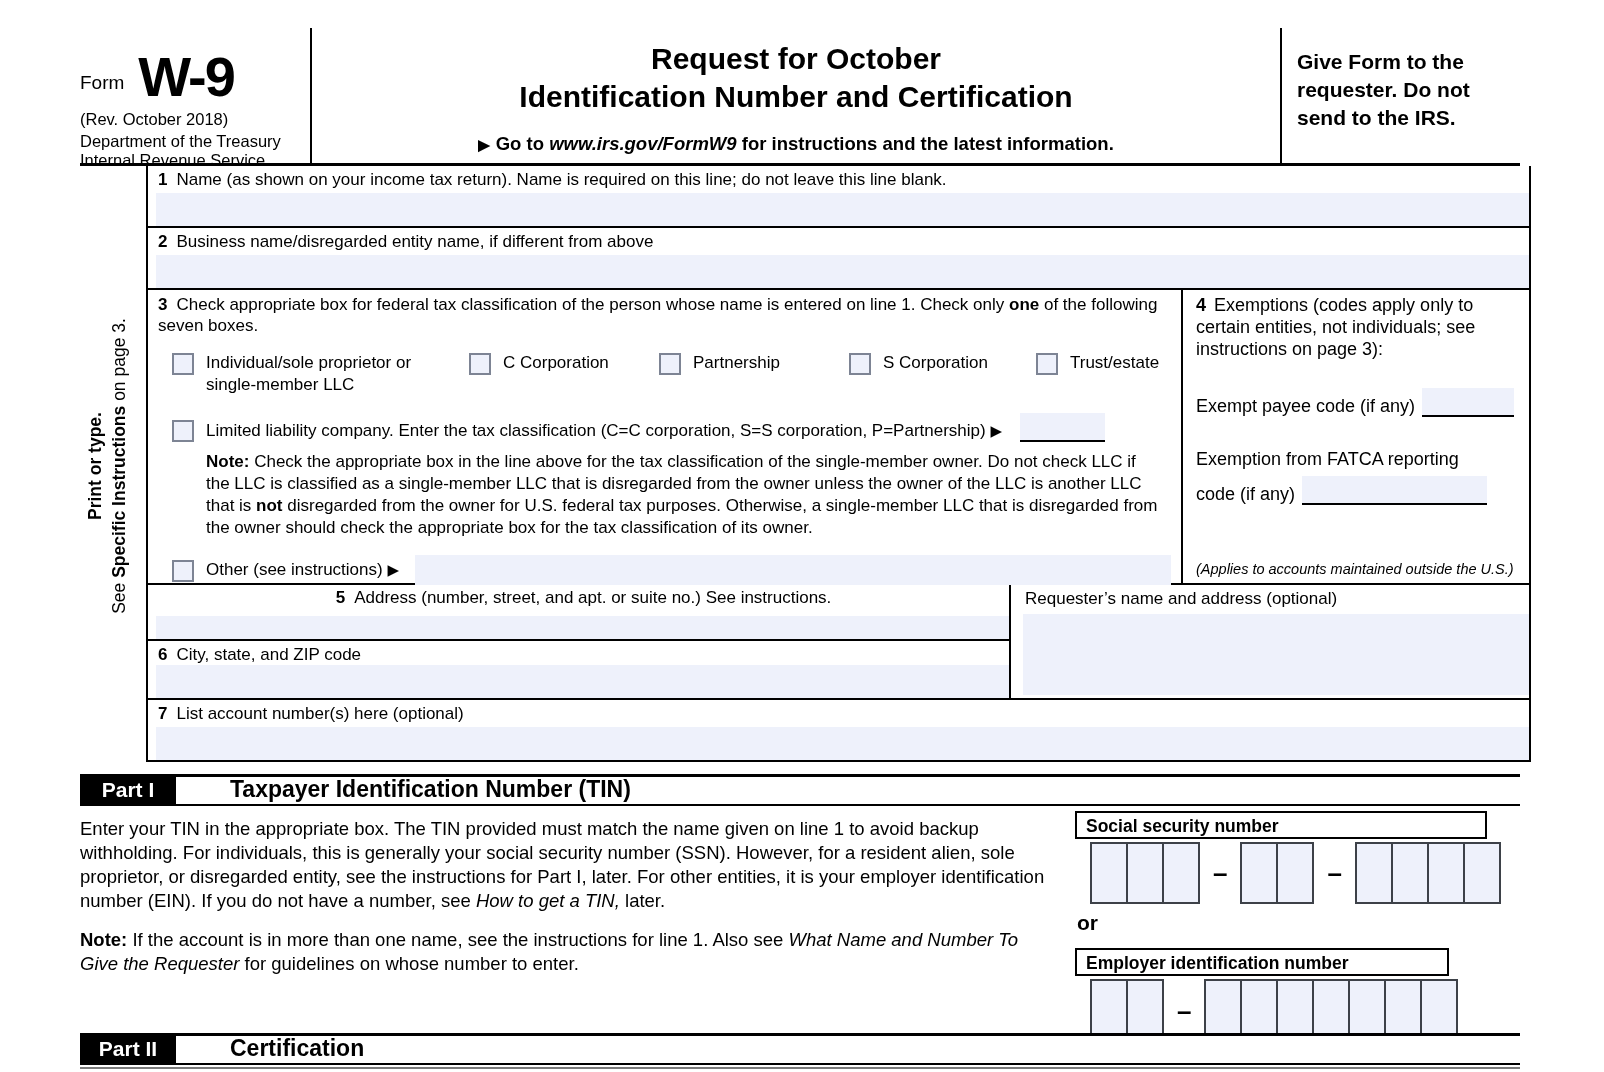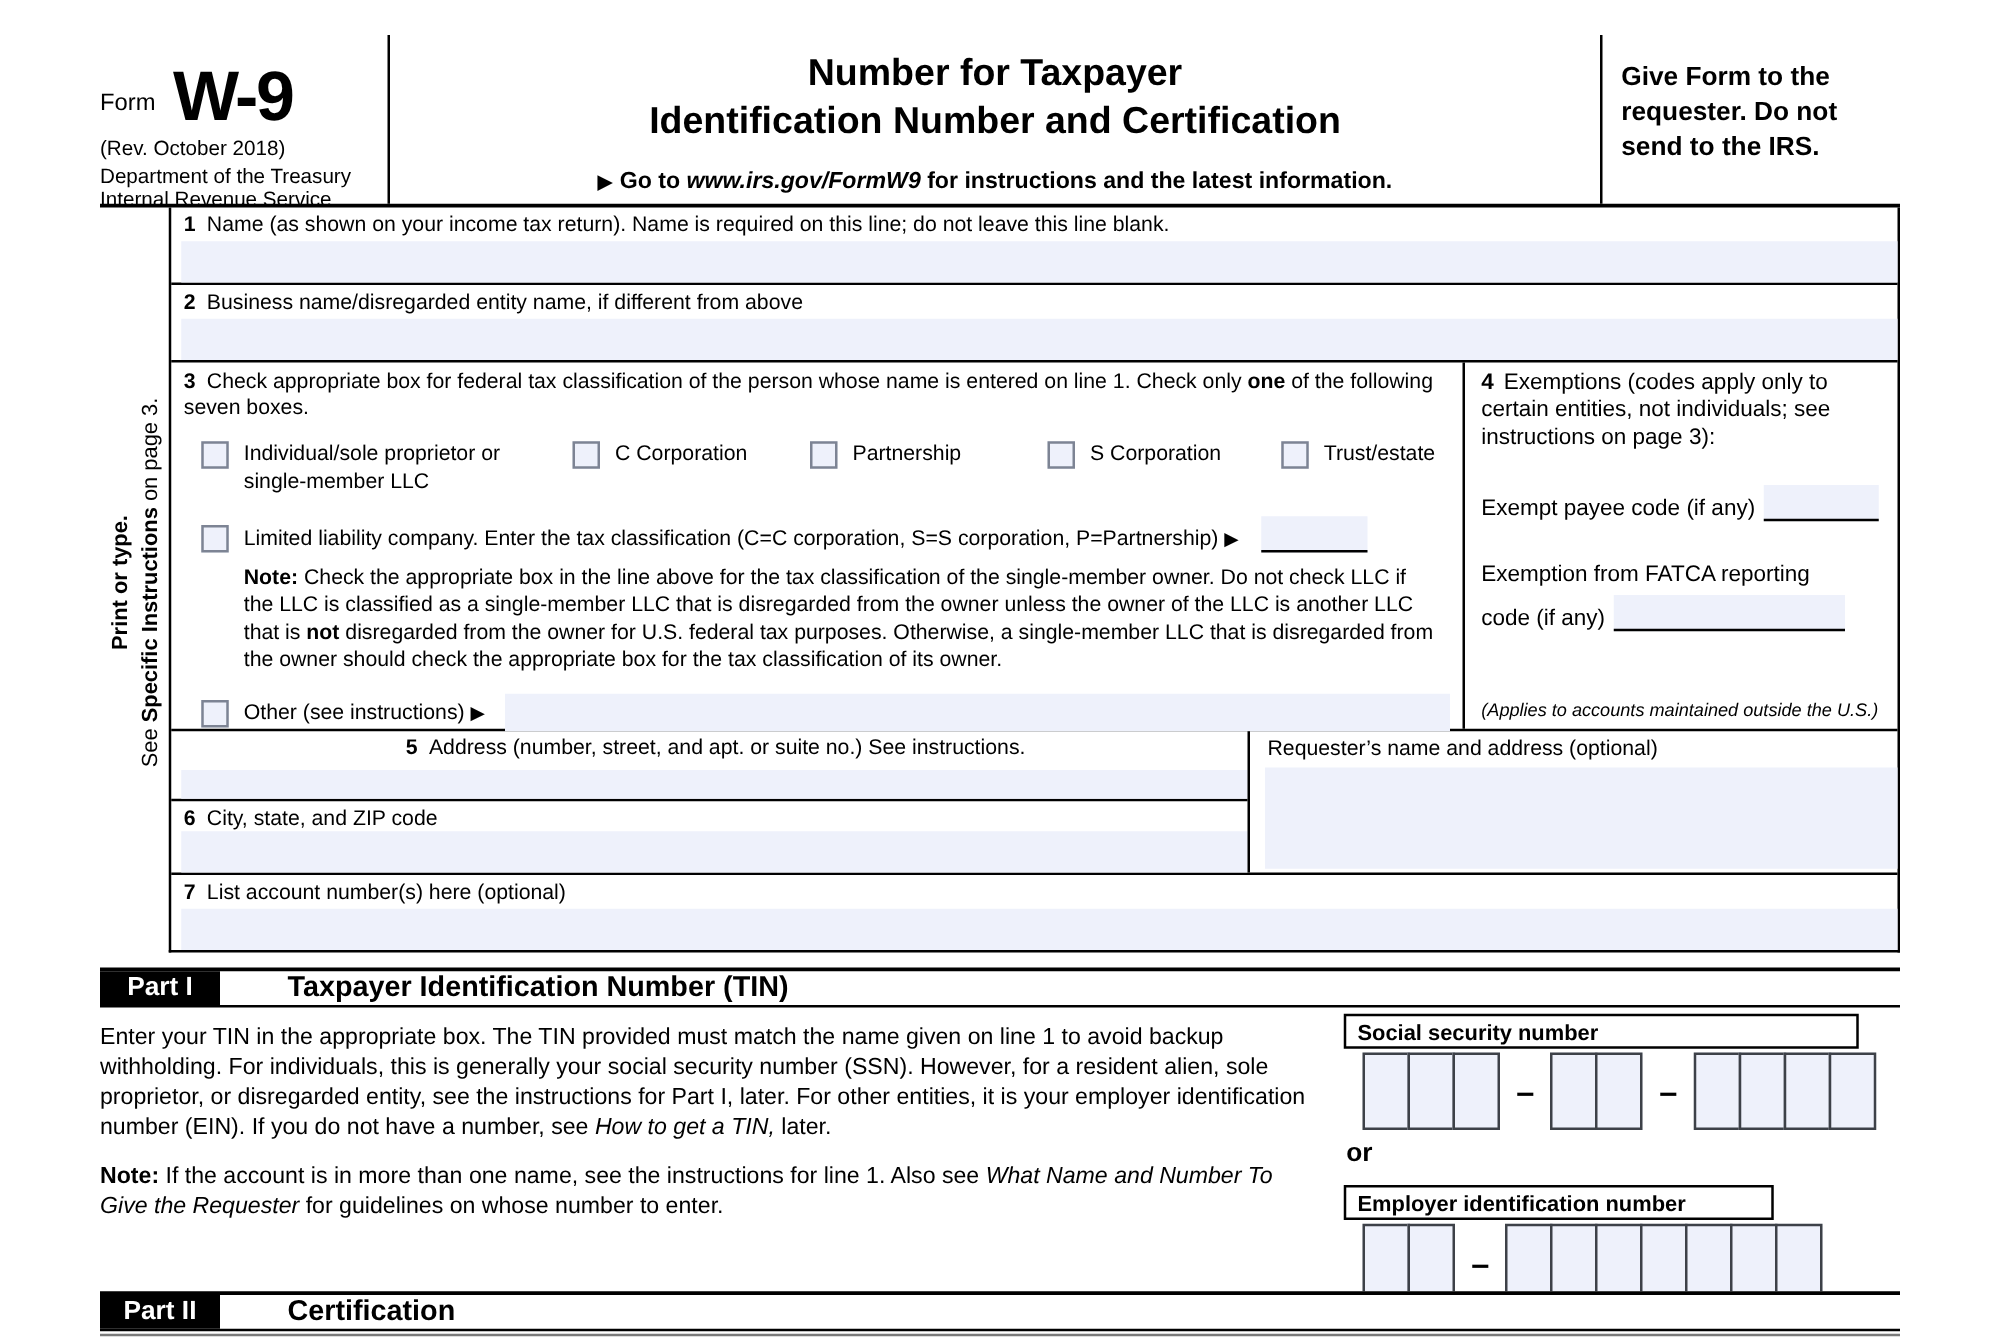--- a/index.html
+++ b/index.html
@@ -46,21 +46,21 @@
   .side-vert-inner {
     position: absolute; top: 50%; left: 50%;
     transform: translate(-50%,-50%) rotate(-90deg);
     text-align: center; white-space: nowrap;
     font-size: 17.5px; line-height: 1.35;
   }
   .side-line1 { font-weight: bold; }
 
   
   .form-box {
-    position: absolute; left: 135px; top: 166px;
+    position: absolute; left: 146px; top: 166px;
     width: 1385px; height: 596px;
     border-left: 2px solid #000; border-right: 2px solid #000; border-bottom: 2px solid #000;
   }
   .lbl { font-size: 17px; padding: 3px 0 0 10px; line-height: 1.25; }
   .lbl .num { font-weight: bold; margin-right: 9px; }
   .fill { background: #eef1fb; }
   .row1, .row2 { position: relative; height: 62px; border-bottom: 2px solid #000; }
   .band { position: absolute; left: 8px; right: 0; bottom: 0; height: 33px; }
 
   .row34 { display: flex; height: 295px; border-bottom: 2px solid #000; }
@@ -127,21 +127,21 @@
   
   .part1-body { position: absolute; left: 80px; top: 809px; width: 1440px; }
   .tin-text { width: 972px; font-size: 18.5px; line-height: 1.3; padding-top: 8px; }
   .tin-text p + p { margin-top: 15px; }
   .it { font-style: italic; }
   .bd { font-weight: bold; }
 
   .tin-col { position: absolute; left: 995px; top: 2px; width: 445px; }
   .tin-label-box { border: 2px solid #000; height: 28px; font-size: 17.5px; font-weight: bold; padding: 3px 0 0 9px; }
   .ssn-label { width: 412px; }
-  .ein-label { width: 344px; margin-top: 13px; }
+  .ein-label { width: 374px; margin-top: 13px; }
   .cellrow { display: flex; align-items: center; margin: 3px 0 0 15px; }
   .cell { width: 38px; background: #eef1fb; border: 2px solid #3d4148; margin-right: -2px; }
   .ssn-cell { height: 62px; }
   .ein-cell { height: 64px; }
   .tin-dash { font-size: 26px; font-weight: bold; margin: 0 13px 0 15px; line-height: 1; }
   .or-word { font-size: 21px; font-weight: bold; margin: 7px 0 4px 2px; }
   .gray-rule { position: absolute; left: 80px; top: 1067px; width: 1440px; height: 2px; background: #7a7a7a; }
 </style>
 </head>
 <body>
@@ -155,21 +155,21 @@
         <span class="h-form-number">W-9</span>
       </div>
       <div class="h-rev">(Rev. October 2018)</div>
       <div class="h-dept">
         <div>Department of the Treasury</div>
         <div>Internal Revenue Service</div>
       </div>
     </div>
     <div class="h-center">
       <div class="h-title">
-        <div>Number for Taxpayer</div>
+        <div>Request for October</div>
         <div>Identification Number and Certification</div>
       </div>
       <div class="h-goto">
         <span class="arrow">▶</span><span>Go to </span><span class="url">www.irs.gov/FormW9</span><span> for instructions and the latest information.</span>
       </div>
     </div>
     <div class="h-right">
       <div class="h-give">Give Form to the requester. Do not send to the IRS.</div>
     </div>
   </div>

